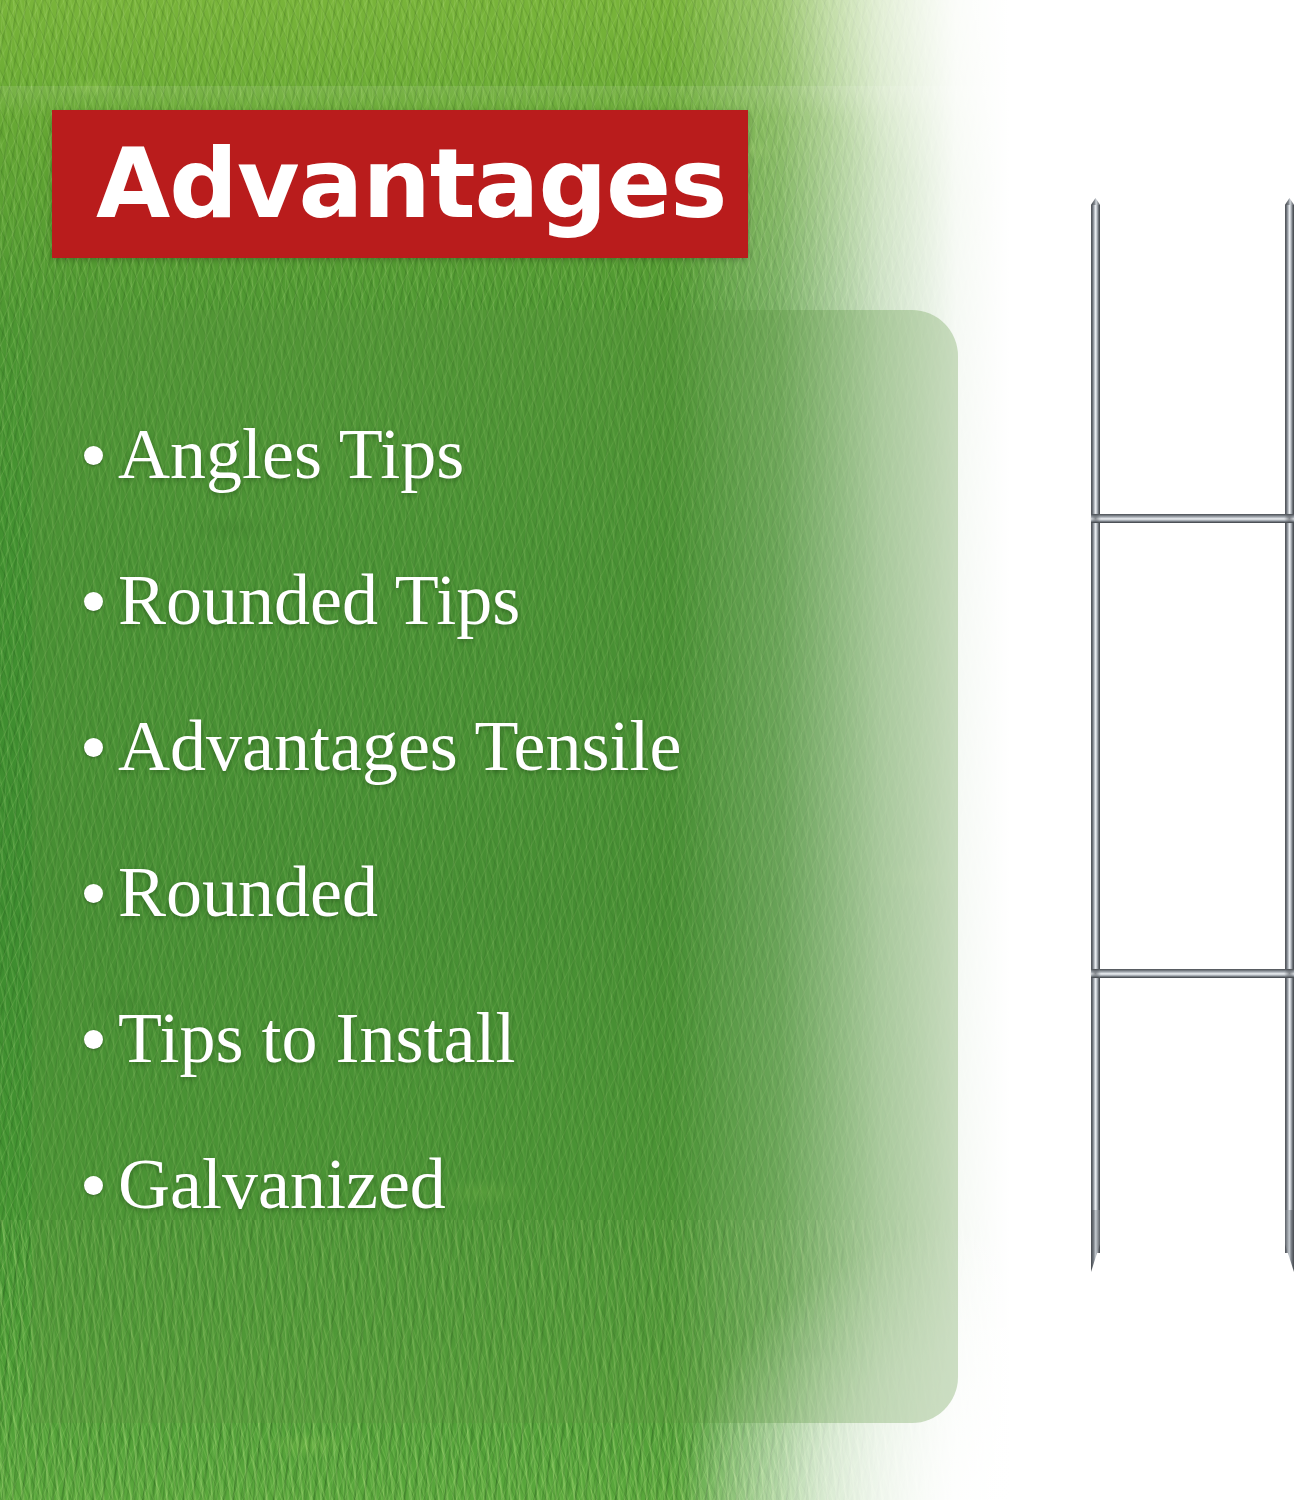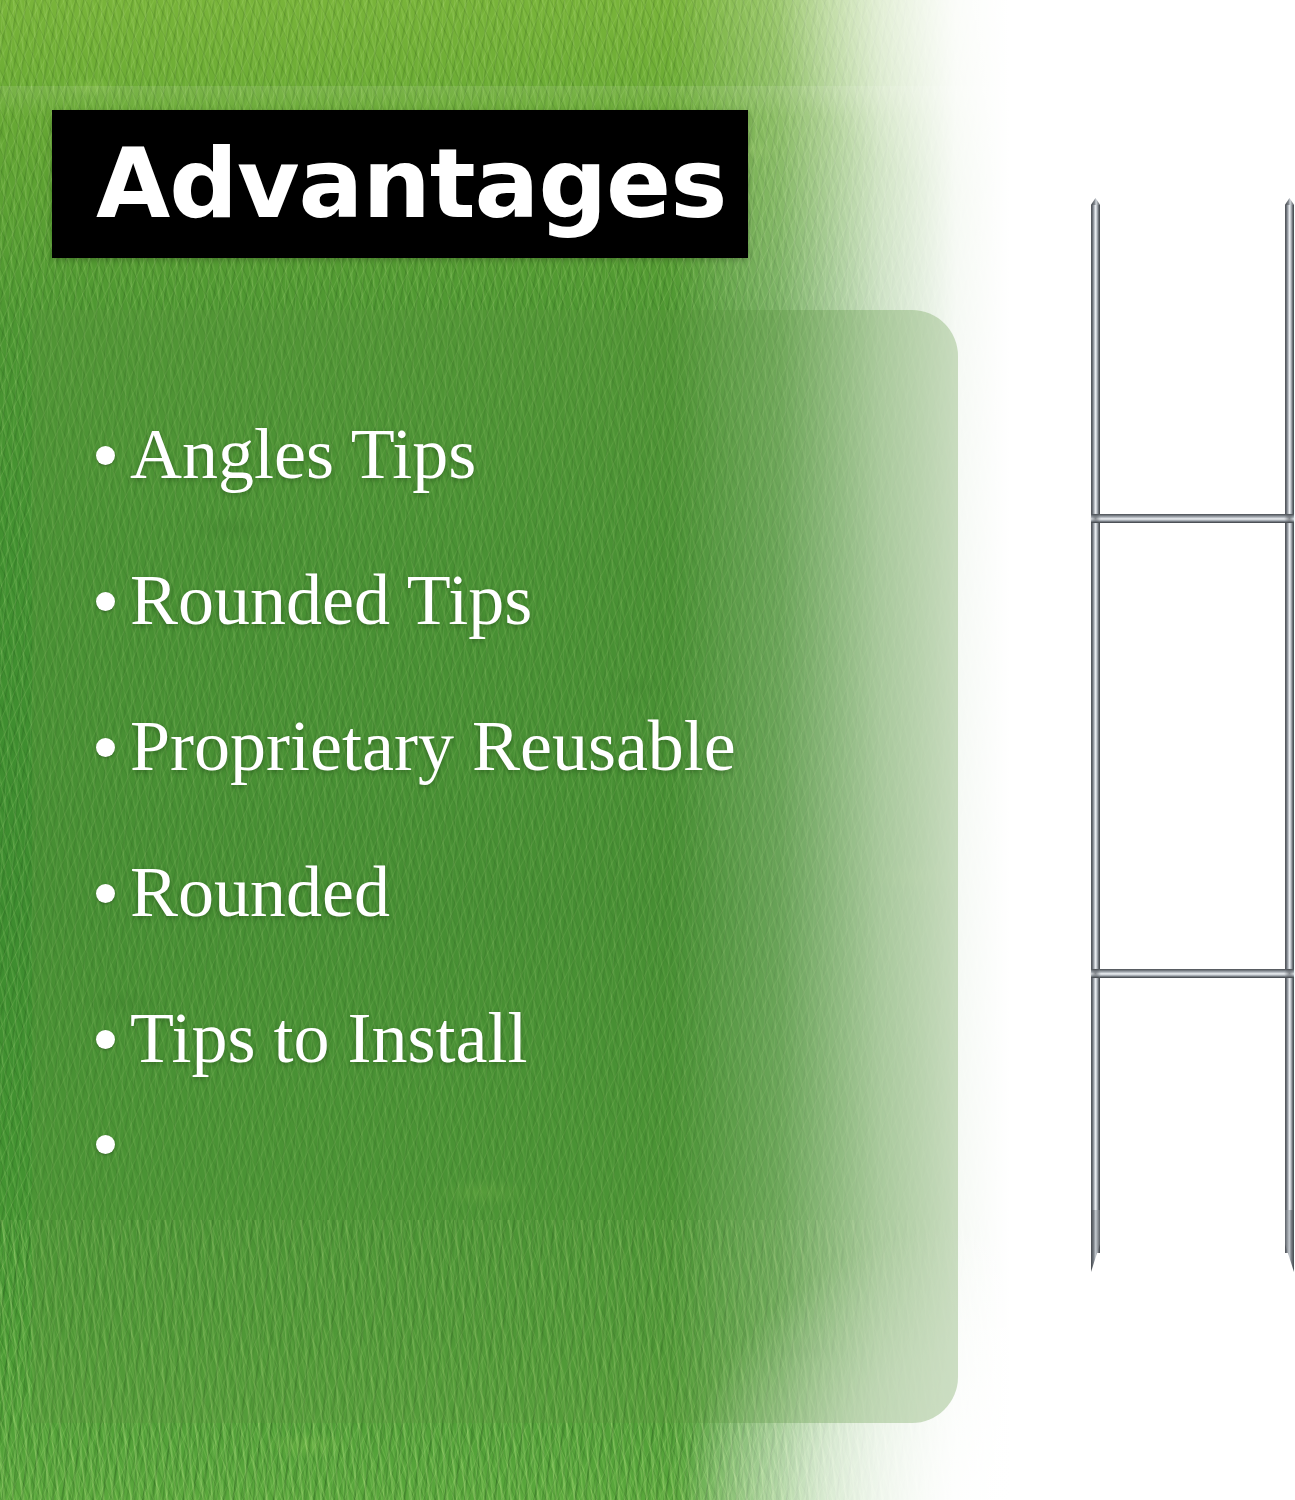--- a/index.html
+++ b/index.html
@@ -167,21 +167,21 @@
       rgba(255,255,255,0) 80%);
   }
 
   
   .title-banner {
     position: absolute;
     left: 52px;
     top: 110px;
     width: 696px;
     height: 148px;
-    background: #000000;
+    background: #b91c1c;
     display: flex;
     align-items: center;
     box-shadow: 0 2px 6px rgba(0,0,0,0.22);
   }
   .title-text {
     color: #ffffff;
     font-family: "DejaVu Sans", sans-serif;
     font-weight: bold;
     font-size: 96px;
     line-height: 1;
@@ -198,21 +198,21 @@
     width: 926px;
     height: 1113px;
     border-radius: 0 46px 46px 0;
     background: rgba(92, 150, 64, 0.30);
     backdrop-filter: blur(0.5px);
   }
 
   
   .feature-list {
     position: absolute;
-    left: 96px;
+    left: 84px;
     top: 418px;
     width: 860px;
     list-style: none;
     margin: 0;
     padding: 0;
   }
   .feature-item {
     display: flex;
     align-items: baseline;
     height: 146px;
@@ -353,32 +353,33 @@
     <li class="feature-item">
       <span class="bullet-dot"></span>
       <span class="feature-label">Angles Tips</span>
     </li>
     <li class="feature-item">
       <span class="bullet-dot"></span>
       <span class="feature-label">Rounded Tips</span>
     </li>
     <li class="feature-item">
       <span class="bullet-dot"></span>
-      <span class="feature-label">Proprietary Reusable</span>
+      <span class="feature-label">Advantages Tensile</span>
     </li>
     <li class="feature-item">
       <span class="bullet-dot"></span>
       <span class="feature-label">Rounded</span>
     </li>
     <li class="feature-item">
       <span class="bullet-dot"></span>
       <span class="feature-label">Tips to Install</span>
     </li>
     <li class="feature-item">
       <span class="bullet-dot"></span>
+      <span class="feature-label">Galvanized</span>
     </li>
   </ul>
 
   <div class="product-area">
     <div class="stake">
 
       <div class="leg-tip-top left"></div>
       <div class="leg-tip-top right"></div>
 
       <div class="leg leg-left"></div>

